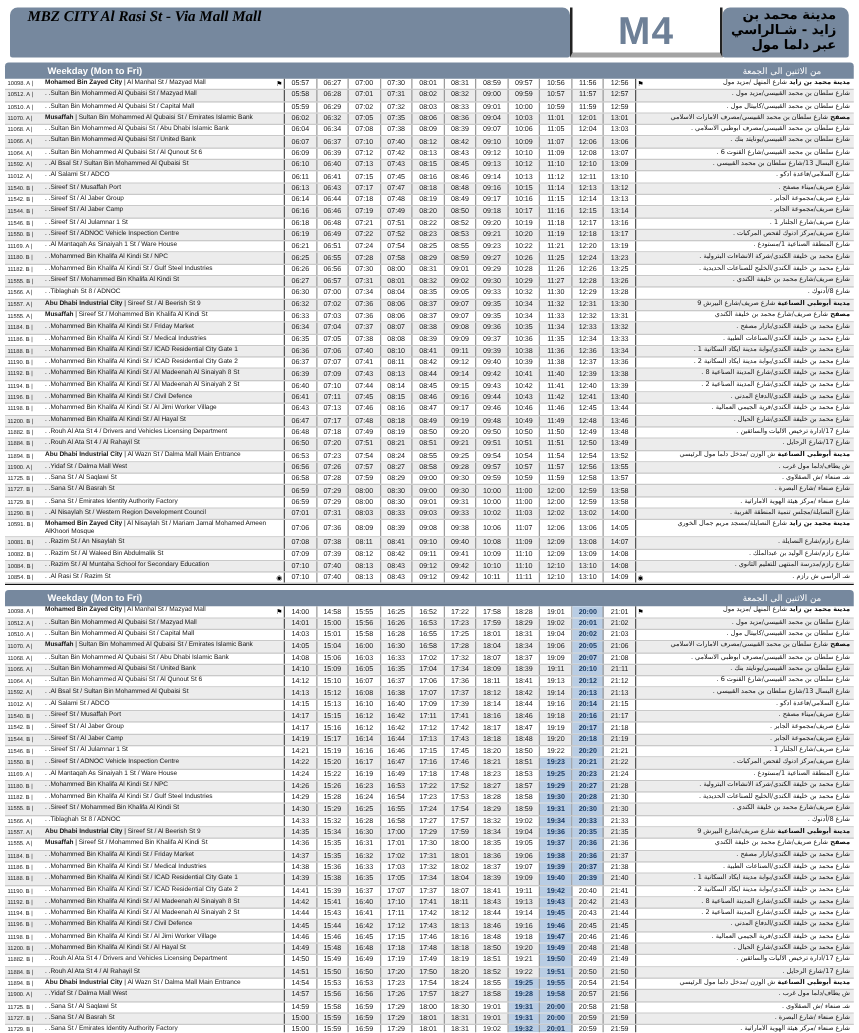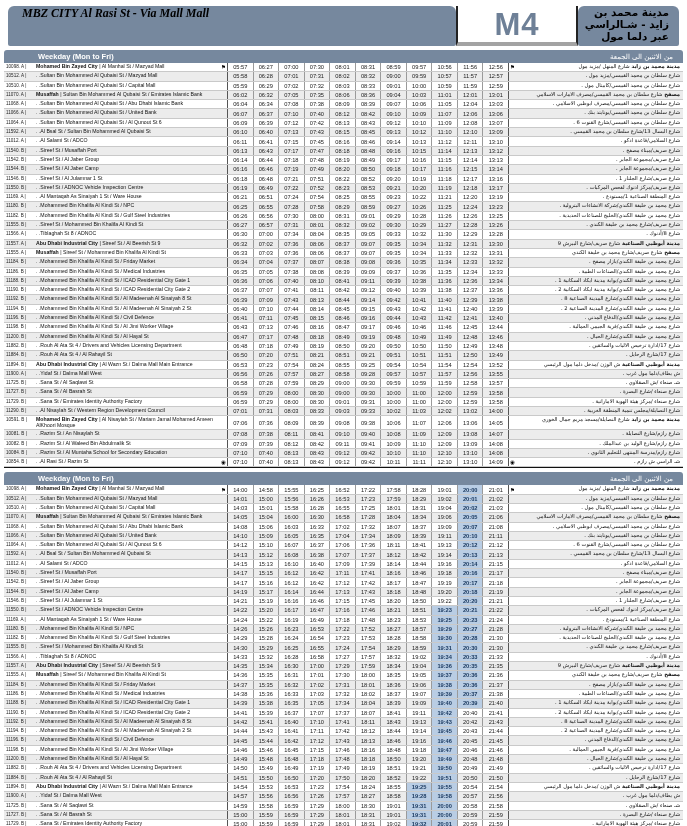--- a/index.html
+++ b/index.html
@@ -10,21 +10,21 @@
   .hbox{background:#76889e;color:#000000;border-radius:6px 6px 2px 2px;display:flex;align-items:flex-start;}
   .hbox.left{width:448px;padding:0 0 4px 14px;box-sizing:border-box;}
   .hbox.left span{font-family:"Liberation Serif",serif;font-style:italic;font-weight:bold;font-size:12px;}
   .m4box{width:118px;background:#fff;border-left:2px solid #222;border-right:2px solid #222;
          border-bottom:4px solid #a3a3a3;display:flex;align-items:center;justify-content:center;}
   .m4box span{color:#6e8097;font-weight:bold;font-size:31px;letter-spacing:1px;line-height:1;}
   .hbox.right{flex:1;justify-content:flex-end;padding:0 10px 4px 0;}
   .hbox.right span{font-family:"DejaVu Sans",sans-serif;font-weight:bold;font-size:10.5px;direction:rtl;}
   
   .bar{background:#76889e;color:#fff;border-radius:3px 3px 0 0;height:13px;display:flex;
-       align-items:center;justify-content:space-between;padding:0 10px 0 34px;margin-top:4px;}
+       align-items:center;justify-content:space-between;padding:0 26px 0 34px;margin-top:4px;}
   .bar .ben{font-weight:bold;font-size:7.5px;}
   .bar .bar-ar{font-family:"DejaVu Sans",sans-serif;font-weight:normal;font-size:7px;direction:rtl;}
   
   .tbl{border-bottom:1.5px solid #111;}
   .row{display:flex;align-items:stretch;min-height:8.3px;border-bottom:0.5px solid #c9c9c9;}
   .row:nth-child(even){background:#ececec;}
   .cid{width:32px;flex:none;font-size:4.6px;color:#222;padding:1px 0 0 2px;box-sizing:border-box;}
   .cname{width:184px;flex:none;font-size:5.2px;color:#111;line-height:1.15;padding-top:1px;
          box-sizing:border-box;}
   .cname b{font-weight:bold;}

